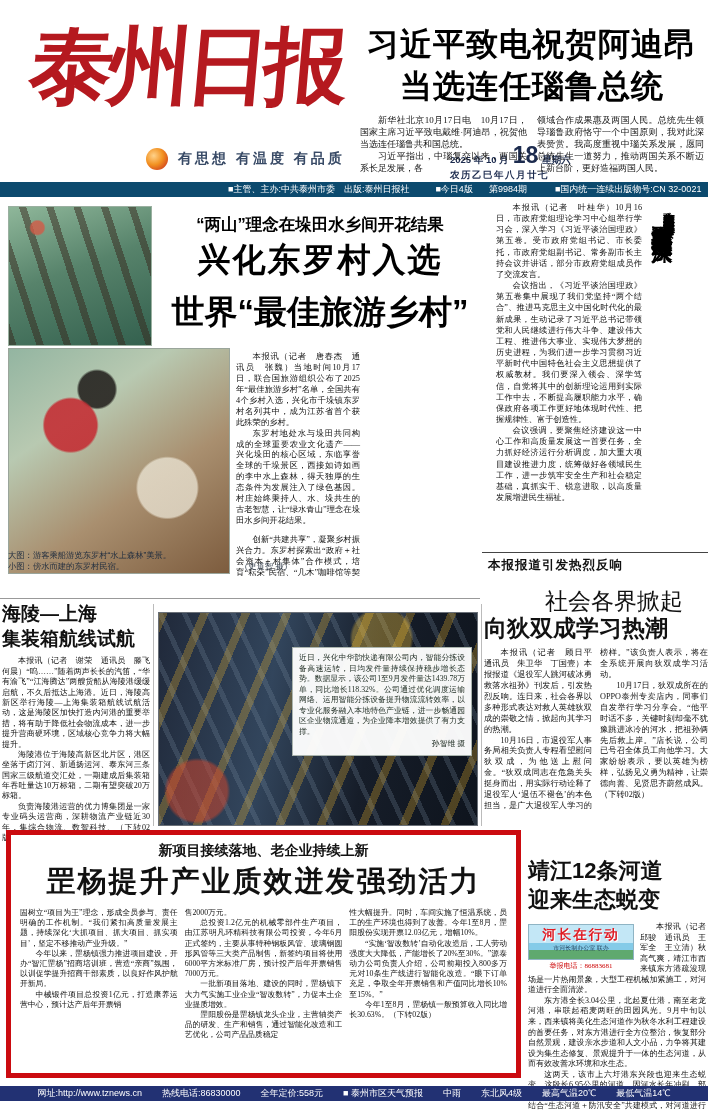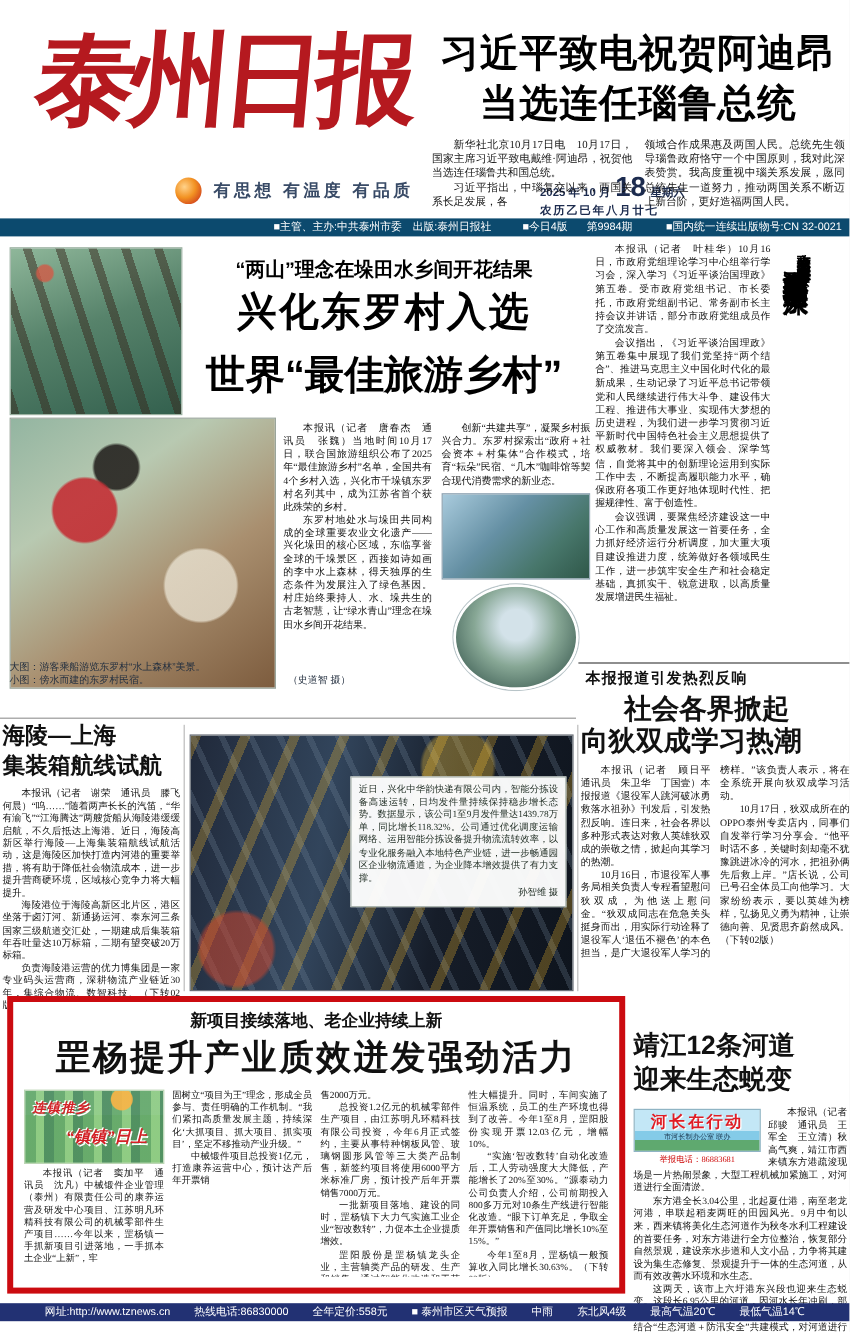--- a/index.html
+++ b/index.html
@@ -45,21 +45,21 @@
       radial-gradient(circle at 28% 34%, rgba(196,47,53,.9) 0 12%, transparent 13%),
       radial-gradient(circle at 40% 18%, rgba(30,26,24,.85) 0 8%, transparent 9%),
       radial-gradient(circle at 72% 62%, rgba(236,230,214,.75) 0 14%, transparent 15%),
       linear-gradient(145deg,#93b5a1 0%,#b8c9b1 30%,#a98f6f 62%,#7d5c3e 100%); }
   .main-kicker { position:absolute; left:150px; top:214px; width:340px; text-align:center;
     font-size:16.5px; font-weight:bold; color:#000; white-space:nowrap; }
   .main-hl1 { position:absolute; left:150px; top:238px; width:340px; text-align:center;
     font-size:33px; font-weight:900; letter-spacing:2px; color:#000; white-space:nowrap; }
   .main-hl2 { position:absolute; left:144px; top:290px; width:352px; text-align:center;
     font-size:33px; font-weight:900; color:#000; white-space:nowrap; }
-  .main-body { position:absolute; left:236px; top:352px; width:256px; height:224px; display:flex; gap:8px; overflow:hidden; }
+  .main-body { position:absolute; left:236px; top:352px; width:256px; height:224px; display:flex; gap:8px; overflow:hidden;flex-direction:column; }
   .main-body .col { width:124px; font-family:"Liberation Serif", serif; font-size:8.3px; line-height:1.32; text-align:justify; }
   .photo-sq { width:124px; height:72px; margin:4px 0; border:1px solid #8aa0b0;
     background: linear-gradient(135deg,#a9cbdd,#6590a4 40%,#47766a 72%,#2f5749); }
   .photo-circle { width:104px; height:88px; margin:3px auto 0; border-radius:50%;
     border:2px solid #fff; box-shadow:0 0 0 1px #b8c4c8;
     background: radial-gradient(circle at 50% 38%, #d3e2e9 0 18%, #87a795 48%, #48685d 82%); }
   .main-caption { position:absolute; left:8px; top:550px; width:284px;
     font-size:8.3px; line-height:1.35; color:#243040; }
   .main-caption .credit { float:right; }
 
@@ -68,21 +68,21 @@
   .study-body { width:146px; font-family:"Liberation Serif", serif; font-size:8.2px; line-height:1.36; text-align:justify; }
   .study-titles { writing-mode:vertical-rl; text-orientation:upright; height:348px; display:flex; gap:6px; }
   .study-sub { font-size:11.5px; letter-spacing:1px; color:#000; font-weight:bold; }
   .study-main { font-size:21px; font-weight:900; letter-spacing:-1px; color:#000; }
 
   .right-divider { position:absolute; left:482px; top:552px; width:226px; border-top:1px solid #444; }
 
   
   .hero { position:absolute; left:484px; top:557px; width:224px; }
   .hero-kicker { font-size:12.5px; font-weight:bold; letter-spacing:1px; padding-left:4px; }
-  .hero-hl1 { font-size:23px; font-weight:700; line-height:1.18; padding-left:36px; margin-top:3px; white-space:nowrap; }
+  .hero-hl1 { font-size:23px; font-weight:400; line-height:1.18; padding-left:36px; margin-top:14px; white-space:nowrap;text-align:center; }
   .hero-hl2 { font-size:23px; font-weight:900; line-height:1.18; white-space:nowrap; }
   .hero-body { margin-top:6px; column-count:2; column-gap:8px; height:212px; overflow:hidden;
     font-family:"Liberation Serif", serif; font-size:8.2px; line-height:1.33; text-align:justify; }
 
   
   .ship { position:absolute; left:2px; top:602px; width:148px; }
   .ship-hl { font-size:19px; font-weight:900; line-height:1.3; }
   .ship-body { margin-top:5px; height:198px; overflow:hidden;
     font-family:"Liberation Serif", serif; font-size:8px; line-height:1.3; text-align:justify; }
 
@@ -247,28 +247,22 @@
       <span>近日，兴化中华韵快递有限公司内，智能分拣设备高速运转，日均发件量持续保持稳步增长态势。数据显示，该公司1至9月发件量达1439.78万单，同比增长118.32%。公司通过优化调度运输网络、运用智能分拣设备提升物流流转效率，以专业化服务融入本地特色产业链，进一步畅通园区企业物流通道，为企业降本增效提供了有力支撑。</span>
       <span class="credit">孙智维 摄</span>
     </div>
   </div>
 
   <div class="redbox">
     <div class="gy-kicker">新项目接续落地、老企业持续上新</div>
     <div class="gy-hl">罡杨提升产业质效迸发强劲活力</div>
     <div class="gy-cols">
       <div class="col">
-        <div class="town">
-          <span class="town-t1">连镇推乡</span>
-          <span class="town-t2">“镇镇”日上</span>
-        </div>
-        <p class="ind">本报讯（记者　窦加平　通讯员　沈凡）中械锻件企业管理（泰州）有限责任公司的康养运营及研发中心项目、江苏明凡环精科技有限公司的机械零部件生产项目……今年以来，罡杨镇一手抓新项目引进落地，一手抓本土企业“上新”，牢</p>
-      </div>
-      <div class="col">
         <p class="noind">固树立“项目为王”理念，形成全员参与、责任明确的工作机制。“我们紧扣高质量发展主题，持续深化‘大抓项目、抓大项目、抓实项目’，坚定不移推动产业升级。”</p>
+        <p class="ind">今年以来，罡杨镇强力推进项目建设，开办“智汇罡杨”招商培训班，营造“亲商”氛围，以训促学提升招商干部素质，以良好作风护航开新局。</p>
         <p class="ind">中械锻件项目总投资1亿元，打造康养运营中心，预计达产后年开票销</p>
       </div>
       <div class="col">
         <p class="noind">售2000万元。</p>
         <p class="ind">总投资1.2亿元的机械零部件生产项目，由江苏明凡环精科技有限公司投资，今年6月正式签约，主要从事特种钢板风管、玻璃钢圆形风管等三大类产品制售，新签约项目将使用6000平方米标准厂房，预计投产后年开票销售7000万元。</p>
         <p class="ind">一批新项目落地、建设的同时，罡杨镇下大力气实施工业企业“智改数转”，力促本土企业提质增效。</p>
         <p class="ind">罡阳股份是罡杨镇龙头企业，主营轴类产品的研发、生产和销售，通过智能化改造和工艺优化，公司产品品质稳定</p>
       </div>
       <div class="col">
         <p class="noind">性大幅提升。同时，车间实施了恒温系统，员工的生产环境也得到了改善。今年1至8月，罡阳股份实现开票12.03亿元，增幅10%。</p>

